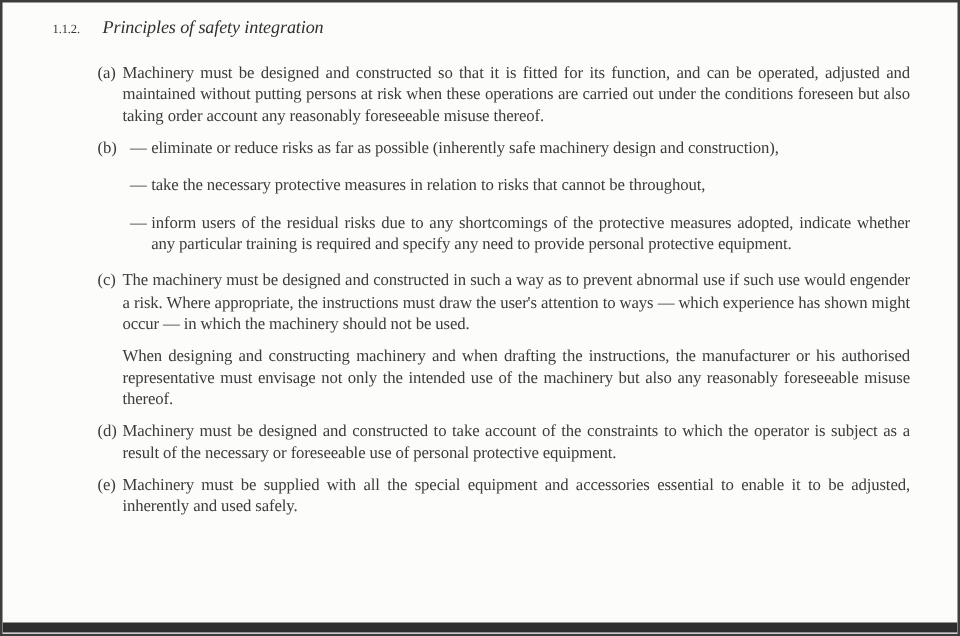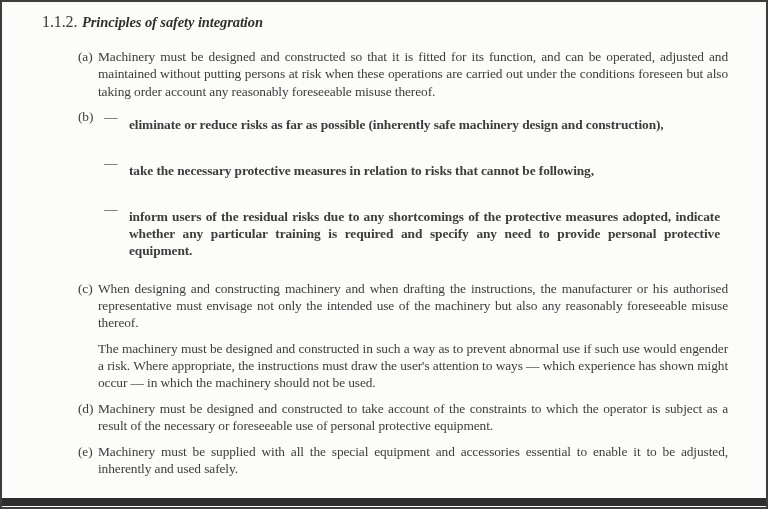--- a/index.html
+++ b/index.html
@@ -27,25 +27,25 @@
   .heading {
     margin-left: -36px;
     margin-bottom: 17px;
     white-space: nowrap;
   }
   .sec-num {
     display: inline-block;
     width: 40px;
     font-style: normal;
     font-weight: normal;
-    font-size: 16px;
+    font-size: 10px;
     color: #383838;
   }
   .sec-title {
-    font-weight: bold;
+    font-weight: normal;
     font-style: italic;
     font-size: 14.5px;
     color: #303030;
   }
   .item {
     display: flex;
   }
   .marker {
     flex: 0 0 20px;
     color: #3c3c3c;
@@ -63,24 +63,23 @@
   }
   .dash-item {
     display: flex;
     margin: 0 0 12.4px 0;
   }
   .dash {
     flex: 0 0 17px;
     color: #3c3c3c;
   }
   .dash-item p {
-    margin: 8px;
+    margin: 0;
     flex: 1;
     text-align: justify;
-    font-weight: bold;
   }
   .bottom-bar {
     position: absolute;
     left: 0;
     right: 0;
     bottom: 1px;
     height: 8px;
     background: #2e2e2e;
   }
 </style>
@@ -104,35 +103,35 @@
     <div class="item">
       <span class="marker">(b)</span>
       <div class="body">
         <div class="dash-list">
           <div class="dash-item">
             <span class="dash">—</span>
             <p>eliminate or reduce risks as far as possible (inherently safe machinery design and construction),</p>
           </div>
           <div class="dash-item">
             <span class="dash">—</span>
-            <p>take the necessary protective measures in relation to risks that cannot be following,</p>
+            <p>take the necessary protective measures in relation to risks that cannot be throughout,</p>
           </div>
           <div class="dash-item">
             <span class="dash">—</span>
             <p>inform users of the residual risks due to any shortcomings of the protective measures adopted, indicate whether any particular training is required and specify any need to provide personal protective equipment.</p>
           </div>
         </div>
       </div>
     </div>
 
     <div class="item">
       <span class="marker">(c)</span>
       <div class="body">
+        <p>The machinery must be designed and constructed in such a way as to prevent abnormal use if such use would engender a risk. Where appropriate, the instructions must draw the user's attention to ways — which experience has shown might occur — in which the machinery should not be used.</p>
         <p>When designing and constructing machinery and when drafting the instructions, the manufacturer or his authorised representative must envisage not only the intended use of the machinery but also any reasonably foreseeable misuse thereof.</p>
-        <p>The machinery must be designed and constructed in such a way as to prevent abnormal use if such use would engender a risk. Where appropriate, the instructions must draw the user's attention to ways — which experience has shown might occur — in which the machinery should not be used.</p>
       </div>
     </div>
 
     <div class="item">
       <span class="marker">(d)</span>
       <div class="body">
         <p>Machinery must be designed and constructed to take account of the constraints to which the operator is subject as a result of the necessary or foreseeable use of personal protective equipment.</p>
       </div>
     </div>
 

